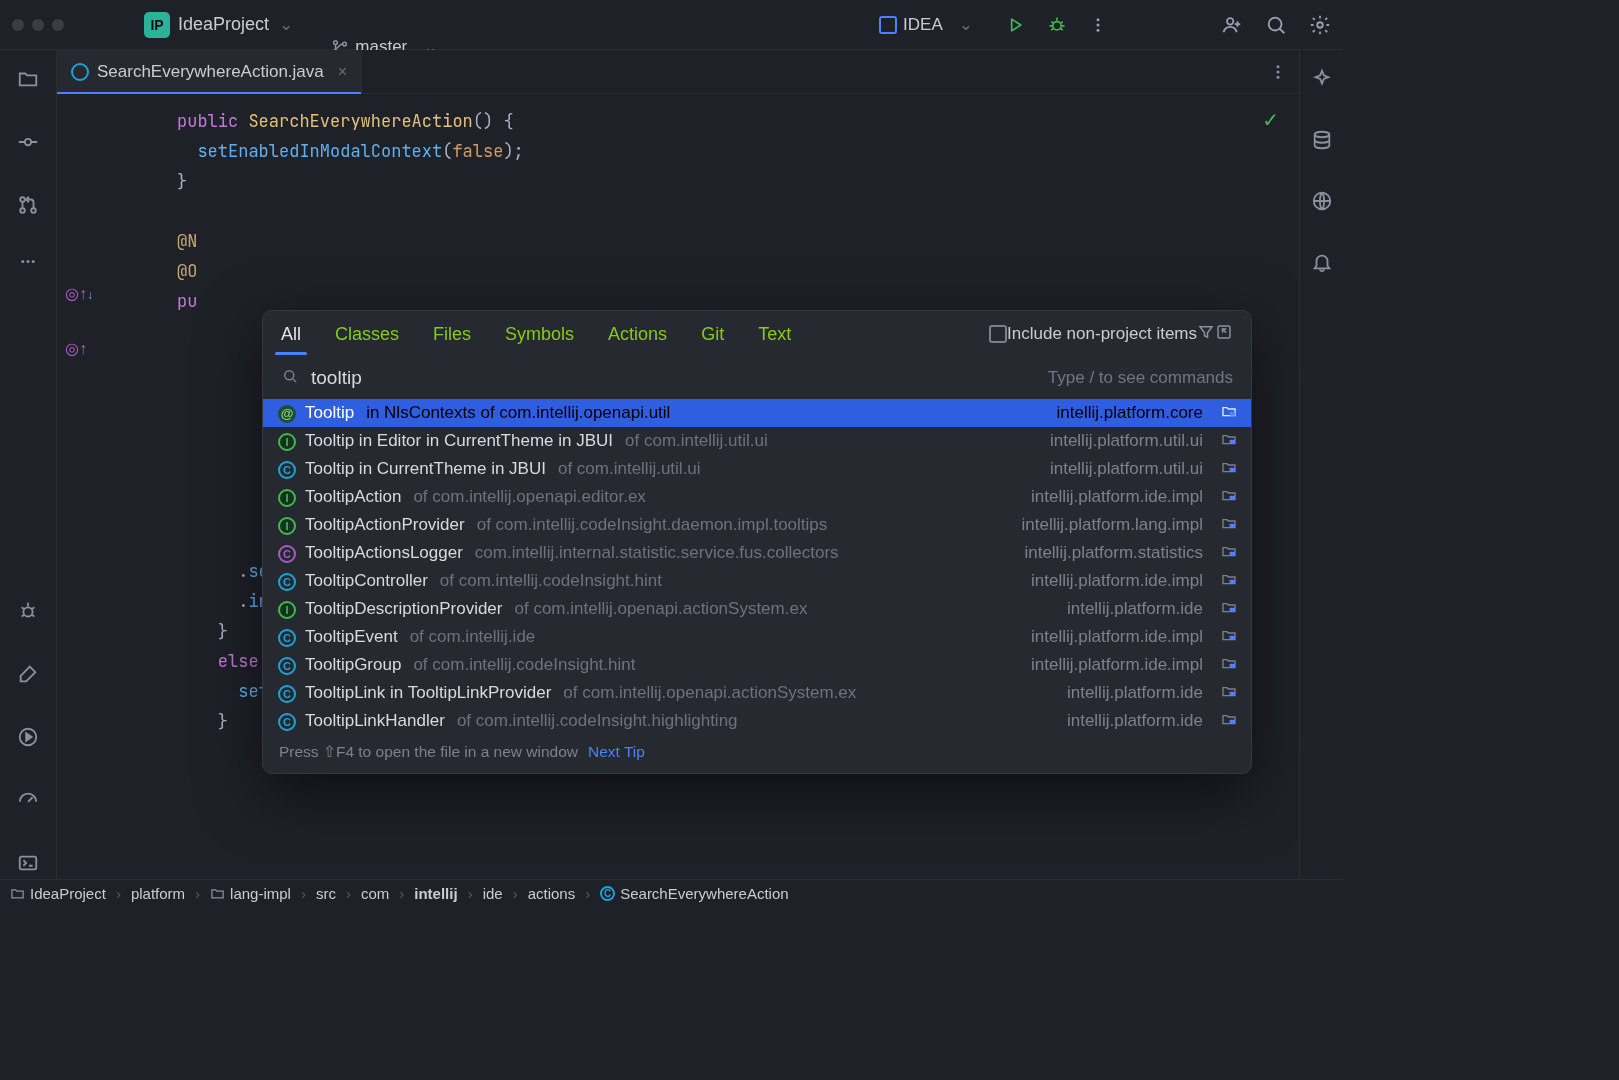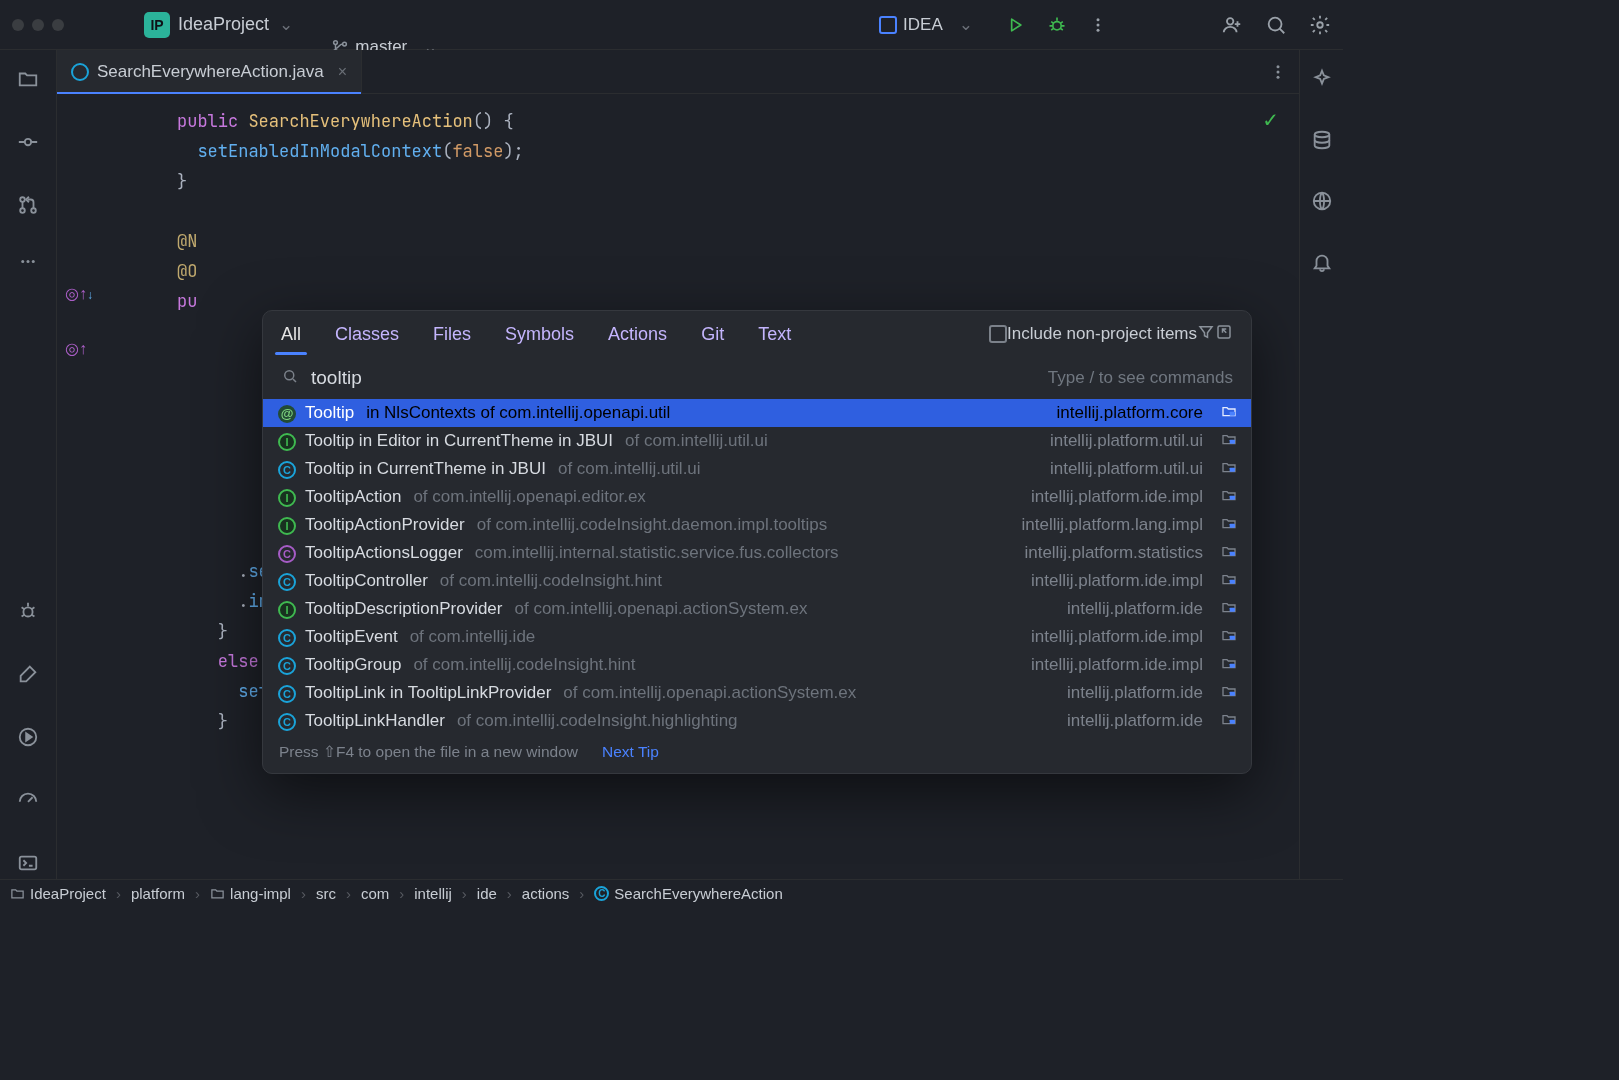--- a/index.html
+++ b/index.html
@@ -80,21 +80,21 @@
   position:absolute;
   left:205px; top:216px;
   width:990px;
   background:#26292f;
   border:1px solid #35383e;
   border-radius:10px;
   box-shadow: 0 18px 60px rgba(0,0,0,.55);
   overflow:hidden;
 }
 .se-tabs { display:flex; align-items:center; height:46px; padding:0 18px; gap:34px; }
-.se-tab { color:#c4b5fd; cursor:pointer; font-size:18px; position:relative; padding:9px 0;}
+.se-tab { color:#84cc16; cursor:pointer; font-size:18px; position:relative; padding:9px 0;}
 .se-tab.active { color:#e5e5e5; }
 .se-tab.active::after{ content:""; position:absolute; left:-6px; right:-6px; bottom:-1px; height:3px; background:#4a82ff; border-radius:2px;}
 .se-tabs .tail { margin-left:auto; display:flex; align-items:center; color:#c8cdd4; }
 .se-checkbox { width:18px; height:18px; border:2px solid #7b818a; border-radius:3px; display:inline-block; }
 .se-iconbtn { color:#8a919a; }
 
 .se-search { display:flex; align-items:center; height:42px; padding:0 18px; gap:12px; }
 .se-search input { flex:1; background:transparent; border:none; color:#d7dbe1; font-size:19px; outline:none; }
 .se-search .mag { color:#7b818a; }
 .se-search .hint { color:#707780; font-size:17px; }
@@ -103,21 +103,21 @@
 .se-item { display:flex; align-items:center; height:28px; padding:0 14px; font-size:17px; gap:8px; }
 .se-item.selected { background:#2f5fe0; color:#fff; }
 .se-item.selected .loc, .se-item.selected .pkg { color:#000000; }
 .se-item .tic { width:20px; text-align:center; }
 .se-item .name { color:#d7dbe1; }
 .se-item.selected .name { color:#fff; }
 .se-item .pkg { color:#6d737c; margin-left:4px; }
 .se-item .loc { margin-left:auto; color:#7c828c; }
 .se-item .rc { margin-left:10px; color:#7c828c; }
 
-.se-tip { display:flex; gap:24px; padding:8px 16px 12px; color:#7c828c; font-size:15.5px;}
+.se-tip { display:flex; gap:10px; padding:8px 16px 12px; color:#7c828c; font-size:15.5px;}
 .se-tip .link { color:#4a82ff; }
 
 .ring-at { display:inline-block;width:18px;height:18px;border-radius:50%;background:#224b34;color:#7fd47f;font-size:13px;line-height:18px;text-align:center;font-weight:700; }
 .ring-i { display:inline-block;width:18px;height:18px;border-radius:50%;background:#18311f;border:2px solid #3fb950;color:#3fb950;font-size:11px;line-height:14px;text-align:center;font-weight:700; }
 .ring-c { display:inline-block;width:18px;height:18px;border-radius:50%;border:2px solid #1aa3d9;color:#1aa3d9;font-size:11px;line-height:14px;text-align:center;font-weight:700; }
 .ring-q { display:inline-block;width:18px;height:18px;border-radius:50%;border:2px solid #a65cc6;color:#a65cc6;font-size:11px;line-height:14px;text-align:center;font-weight:700; }
 
 .branch { display:flex; align-items:center; gap:6px; color:#c8cdd4; margin-left:28px;margin-top:45px; }
 .branch svg { color:#8a919a; }
 </style>
@@ -517,21 +517,21 @@
         </span>
         <span class="sep">›</span>
         <span style="display: flex; align-items: center; gap: 5px;">
           <span>src</span>
         </span>
         <span class="sep">›</span>
         <span style="display: flex; align-items: center; gap: 5px;">
           <span>com</span>
         </span>
         <span class="sep">›</span>
-        <span style="display: flex; align-items: flex-start; gap: 5px;">
+        <span style="display: flex; align-items: flex-start; gap: 5px; font-weight: bold;">
           <span>intellij</span>
         </span>
         <span class="sep">›</span>
         <span style="display: flex; align-items: center; gap: 5px;">
           <span>ide</span>
         </span>
         <span class="sep">›</span>
         <span style="display: flex; align-items: center; gap: 5px;">
           <span>actions</span>
         </span>

